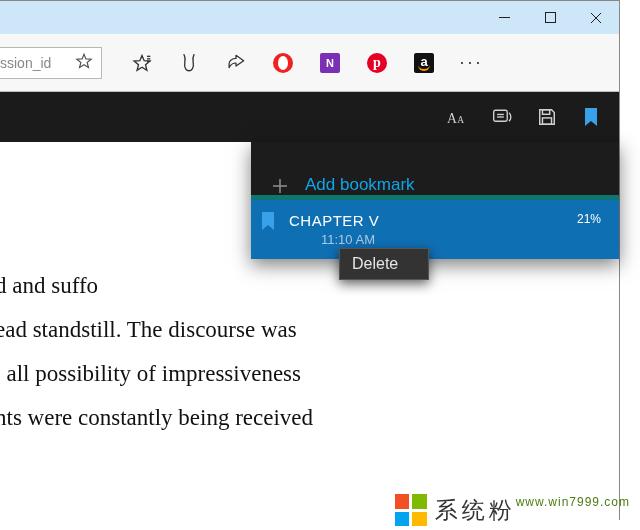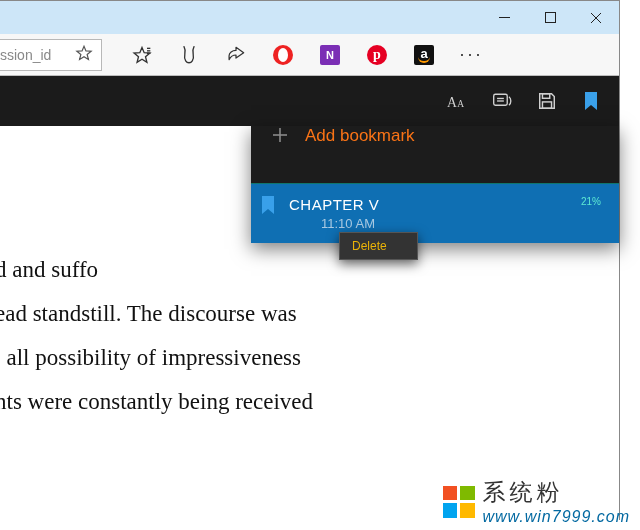--- a/index.html
+++ b/index.html
@@ -7,21 +7,21 @@
   body { background: #fff; }
 
   .window { position: absolute; top: 0; left: 0; width: 620px; height: 520px; background: #fff; border: 1px solid #888; border-left: none; border-bottom: none; }
 
   
   .titlebar { height: 33px; background: #cde6f8; display: flex; justify-content: flex-end; align-items: stretch; }
   .winbtn { width: 46px; display: flex; align-items: center; justify-content: center; color: #222; }
   .winbtn svg { display: block; }
 
   
-  .addrbar { height: 42px; background: #f7f7f7; border-bottom: 1px solid #bdbdbd; display: flex; align-items: center; }
+  .addrbar { height: 58px; background: #f7f7f7; border-bottom: 1px solid #bdbdbd; display: flex; align-items: center; }
   .addrbox { height: 32px; border: 1px solid #b8b8b8; border-left: none; background: #fff; display: flex; align-items: center; padding: 0 8px 0 0; color: #888; font-size: 14px; width: 102px; }
   .addrtext { flex: 1; color: #888; white-space: nowrap; overflow: hidden; }
   .star-outline { margin-left: 10px; }
   .ext-icons { display: flex; align-items: center; gap: 27px; padding: 0 18px 0 30px; height: 100%; }
   .ext-icons .slot { width: 20px; height: 20px; display: flex; align-items: center; justify-content: center; }
 
   .opera { width: 20px; height: 20px; border-radius: 50%; background: #e22; position: relative; }
   .opera::after { content: ""; position: absolute; left: 5px; top: 3px; width: 10px; height: 14px; border-radius: 50%; background: #fff; }
   .onenote { width: 20px; height: 20px; background: #7b2fb5; color: #fff; font-size: 11px; font-weight: bold; display: flex; align-items: center; justify-content: center; border-radius: 2px; }
   .pin { width: 20px; height: 20px; border-radius: 50%; background: #e60023; color: #fff; font-size: 14px; font-weight: bold; display: flex; align-items: center; justify-content: center; font-family: Georgia, serif; }
@@ -33,40 +33,40 @@
   .readerbar { height: 50px; background: #1b1b1b; display: flex; justify-content: flex-end; align-items: center; padding-right: 6px; }
   .rbtn { width: 44px; height: 50px; display: flex; align-items: center; justify-content: center; color: #d0d0d0; }
   .rbtn.active { color: #3aa0e9; }
 
   
   .content { position: relative; background: #fff; height: calc(520px - 33px - 42px - 50px); }
   .bodytext { position: absolute; left: -5px; top: 122px; width: 360px; font-family: Georgia, 'Times New Roman', serif; font-size: 23px; line-height: 44px; color: #111; }
 
   
   .dropdown { position: absolute; top: 0; right: 0; width: 368px; background: #1c1c1c; box-shadow: 0 6px 18px rgba(0,0,0,0.5); }
-  .addrow { height: 58px; display: flex; align-items: flex-start; gap: 16px; padding: 0 20px; color: #f97316; font-size: 17px; border-bottom: 1px solid #0f766e; }
+  .addrow { height: 58px; display: flex; align-items: flex-end; gap: 16px; padding: 0 20px; color: #0ea5e9; font-size: 17px; border-bottom: 5px solid #0f766e; }
   .bm { display: flex; padding: 12px 18px 12px 10px; gap: 14px; position: relative; }
   .bm.selected { background: #0f6fb3; }
   .bm .bicon { color: #39a0ea; }
   .bm .info { flex: 1; }
   .bm .title { color: #fff; font-size: 15px; letter-spacing: 0.5px; }
   .bm .time { color: #a9c9e2; font-size: 13px; margin-top: 3px; margin-left: 32px; }
   .bm:not(.selected) .time { color: #8a8a8a; }
-  .bm .pct { color: #5eead4; font-size: 10px; }
-
-  .ctxmenu { position: absolute; left: 88px; top: 48px; background: #333; border: 1px solid #555; padding: 6px 30px 6px 12px; color: #eab308; font-size: 12px; box-shadow: 0 4px 12px rgba(0,0,0,0.6); z-index: 5; }
+  .bm .pct { color: #ffffff; font-size: 12px; }
+
+  .ctxmenu { position: absolute; left: 88px; top: 48px; background: #333; border: 1px solid #555; padding: 6px 30px 6px 12px; color: #e5e5e5; font-size: 16px; box-shadow: 0 4px 12px rgba(0,0,0,0.6); z-index: 5; }
 
   
   .watermark { position: absolute; right: 6px; bottom: 0; display: flex; align-items: center; gap: 8px; background: rgba(255,255,255,0.0); padding: 4px 4px; }
   .mslogo { width: 32px; height: 32px; display: grid; grid-template-columns: 1fr 1fr; grid-template-rows: 1fr 1fr; gap: 3px; }
   .mslogo div:nth-child(1){background:#f25022;} .mslogo div:nth-child(2){background:#7fba00;}
   .mslogo div:nth-child(3){background:#00a4ef;} .mslogo div:nth-child(4){background:#ffb900;}
-  .wmtext { display: flex; flex-direction: column; align-items: flex-start; font-size: 13px; color: #444; }
+  .wmtext { display: flex; flex-direction: row; align-items: flex-start; font-size: 13px; color: #444; }
   .wmmain { font-size: 23px; font-weight: 300; letter-spacing: 4px; color: #333; font-family: "Microsoft YaHei","SimHei",sans-serif; }
-  .wmurl { font-size: 16px; color: #0369a1; letter-spacing: 1px; font-style: italic; }
+  .wmurl { font-size: 12px; color: #4d7c0f; letter-spacing: 1px; }
 </style>
 </head>
 <body>
 
 <div class="window">
 
   <div class="titlebar">
     <div class="winbtn">
       <svg width="11" height="11" viewBox="0 0 11 11">
           <line x1="0" y1="5.5" x2="11" y2="5.5" stroke="#222" stroke-width="1"></line>

